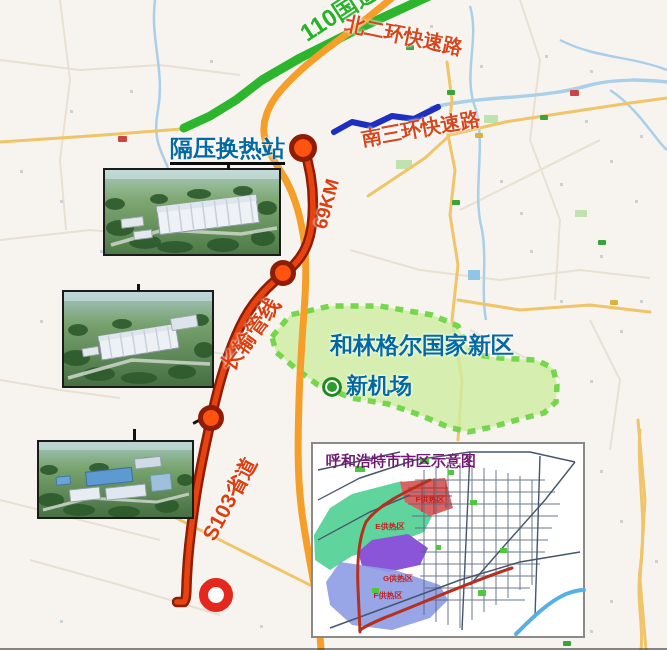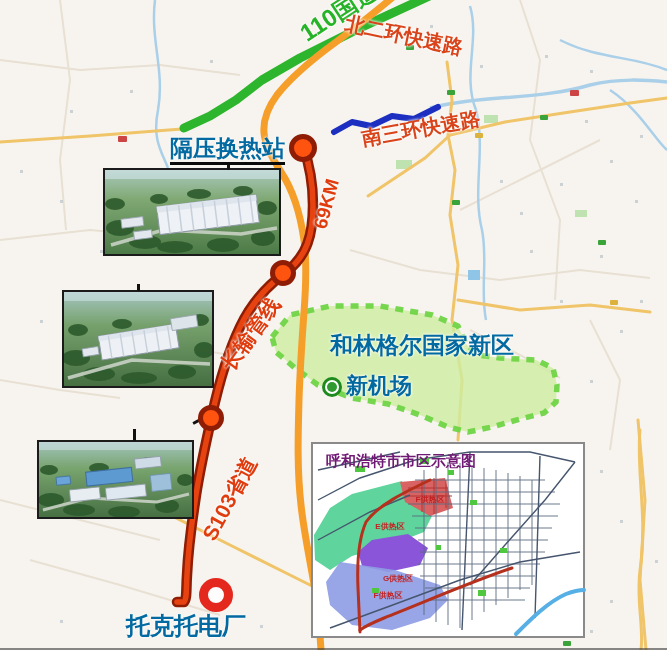--- a/index.html
+++ b/index.html
@@ -330,21 +330,20 @@
   <div class="dot" style="left:327px;top:382px;width:10px;height:10px;background:#2f9a30;box-shadow:0 0 0 2px #fff,0 0 0 5px #1e8a1e;"></div>
 
   <div class="lbl rot greenlbl" style="left:339px;top:12px;font-size:24px;transform:translate(-50%,-50%) rotate(-33deg);color:#27b327;">110国道</div>
   <div class="lbl rot redlbl" style="left:404px;top:36px;font-size:20px;transform:translate(-50%,-50%) rotate(12deg);">北二环快速路</div>
   <div class="lbl rot redlbl" style="left:421px;top:129px;font-size:20px;transform:translate(-50%,-50%) rotate(-10deg);">南三环快速路</div>
   <div class="lbl rot pipelbl" style="left:327px;top:204px;font-size:19px;transform:translate(-50%,-50%) rotate(-75deg);">69KM</div>
   <div class="lbl rot pipelbl" style="left:251px;top:334px;font-size:21px;transform:translate(-50%,-50%) rotate(-54deg);">长输管线</div>
   <div class="lbl rot pipelbl" style="left:230px;top:499px;font-size:21px;transform:translate(-50%,-50%) rotate(-62deg);">S103省道</div>
 
   <div class="lbl station-lbl" style="left:170px;top:136px;font-size:23px;">隔压换热站</div>
-  <div class="lbl station-lbl plain" style="left:126px;top:613px;font-size:24px;">托克托电厂</div>
 
   <div class="lbl greenlbl" style="left:330px;top:333px;font-size:23px;">和林格尔国家新区</div>
   <div class="lbl greenlbl" style="left:346px;top:374px;font-size:22px;">新机场</div>
 
   <div class="inset-title" style="left:326px;top:452px;">呼和浩特市市区示意图</div>
   <div class="zone-lbl" style="left:430px;top:499px;">F供热区</div>
   <div class="zone-lbl" style="left:390px;top:526px;">E供热区</div>
   <div class="zone-lbl" style="left:398px;top:558px;margin-top:20px;">G供热区</div>
   <div class="zone-lbl" style="left:388px;top:595px;">F供热区</div>
 

